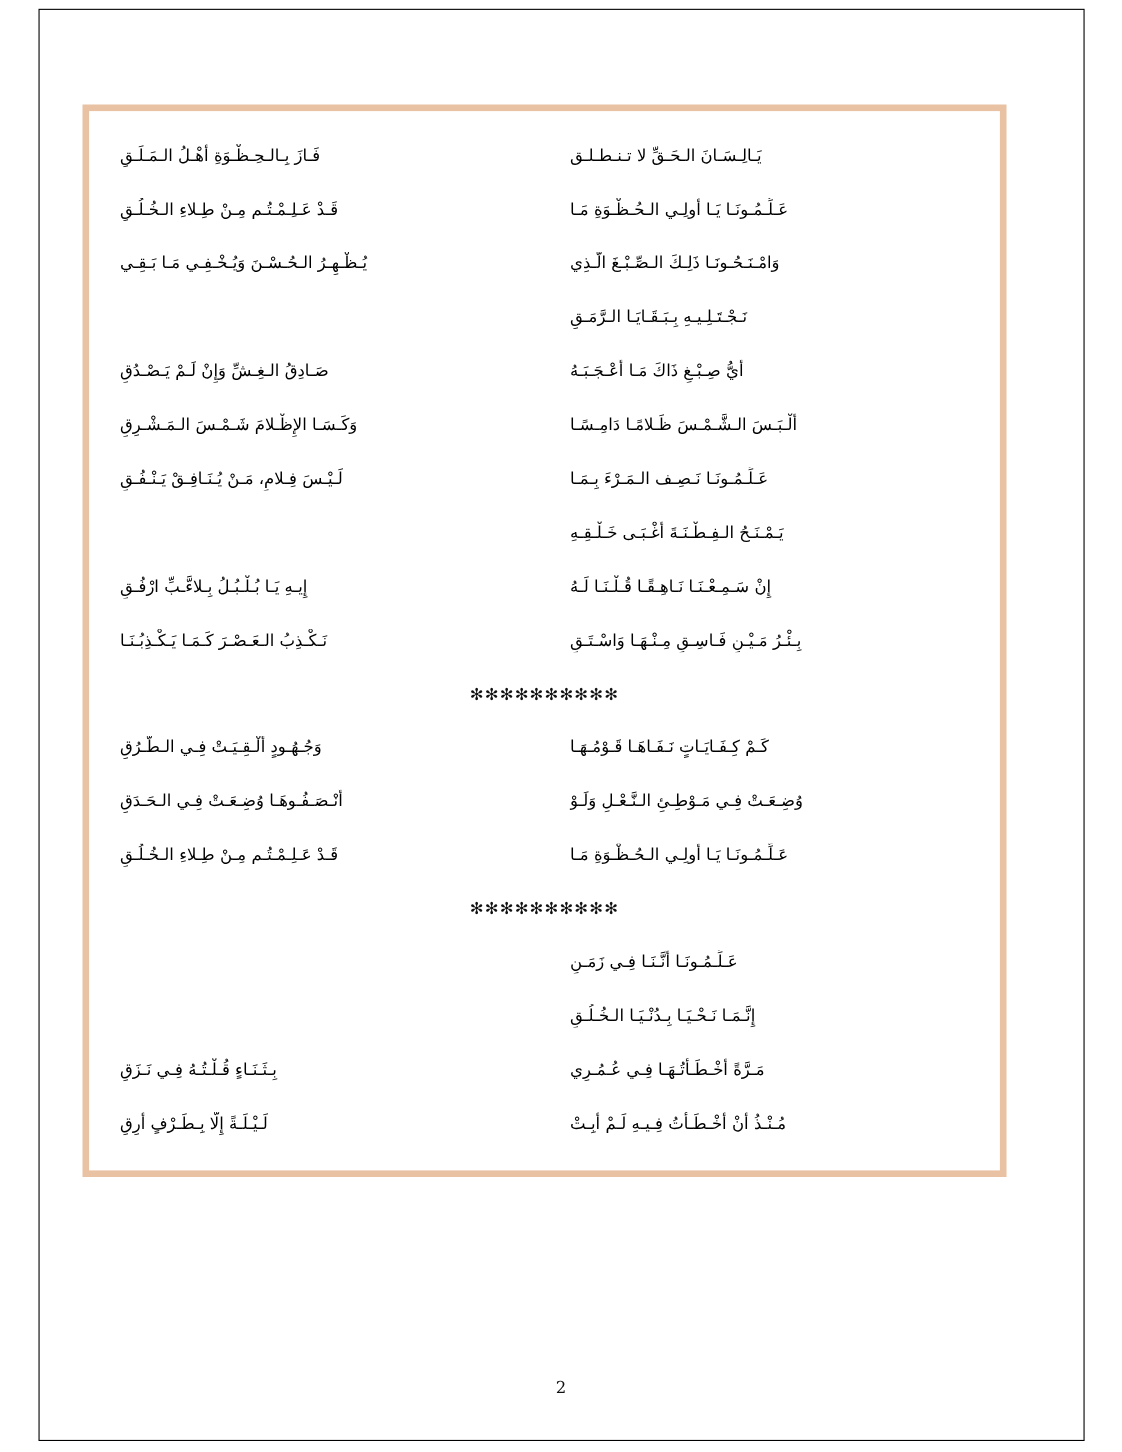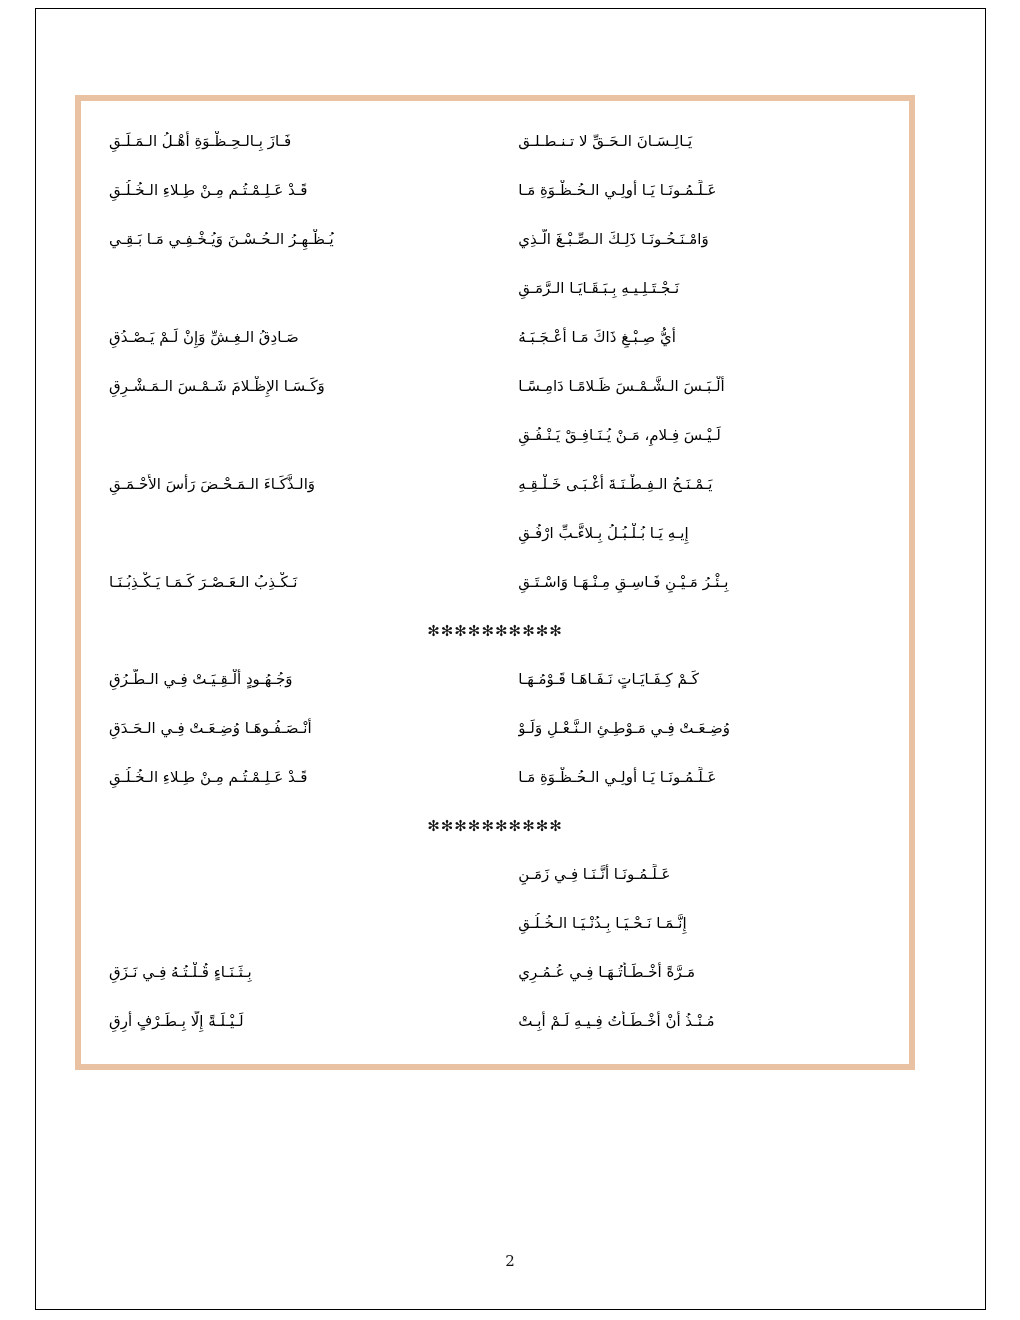--- a/index.html
+++ b/index.html
@@ -102,27 +102,28 @@
     </div>
     <div class="verse-row">
       <div class="hemistich">أَيُّ صِـبْـغٍ ذَاكَ مَـا أَعْـجَـبَـهُ</div>
       <div class="hemistich">صَـادِقُ الـغِـشِّ وَإِنْ لَـمْ يَـصْـدُقِ</div>
     </div>
     <div class="verse-row">
       <div class="hemistich">أَلْـبَـسَ الـشَّـمْـسَ ظَـلامًـا دَامِـسًـا</div>
       <div class="hemistich">وَكَـسَـا الإِظْـلامَ شَـمْـسَ الـمَـشْـرِقِ</div>
     </div>
     <div class="verse-row">
+      <div class="hemistich">عَـلِّـمُـونَـا نَـصِـف الـمَـرْءَ بِـمَـا</div>
       <div class="hemistich">لَـيْـسَ فِـلامِ، مَـنْ يُـنَـافِـقْ يَـنْـفُـقِ</div>
     </div>
     <div class="verse-row">
       <div class="hemistich">يَـمْـنَـحُ الـفِـطْـنَـةَ أَغْـبَـى خَـلْـقِـهِ</div>
-      <div class="hemistich">وَالـذَّكَـاءَ الـمَـحْـضَ رَأْسَ الأَحْـمَـقِ</div>
     </div>
     <div class="verse-row">
+      <div class="hemistich">إِنْ سَـمِـعْـنَـا نَـاهِـقًـا قُـلْـنَـا لَـهُ</div>
       <div class="hemistich">إِيـهِ يَـا بُـلْـبُـلُ بِـلاءَّـبِّ ارْفُـقِ</div>
     </div>
     <div class="verse-row">
       <div class="hemistich">بِـئْـرُ مَـيْـنٍ فَـاسِـقٍ مِـنْـهَـا وَاسْـتَـقِ</div>
       <div class="hemistich">نَـكْـذِبُ الـعَـصْـرَ كَـمَـا يَـكْـذِبُـنَـا</div>
     </div>
 
     <div class="divider">✻✻✻✻✻✻✻✻✻✻</div>
 
     <div class="verse-row">

